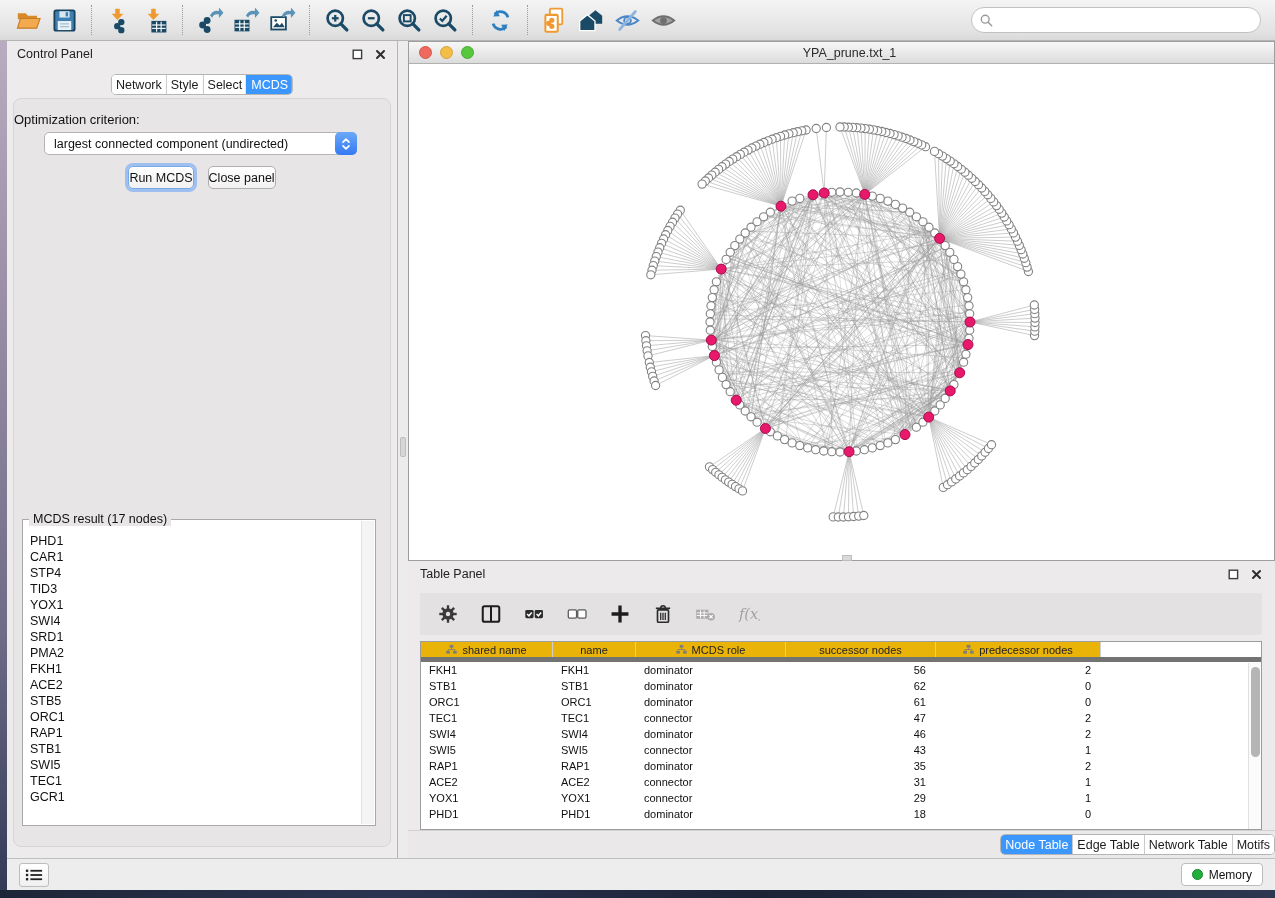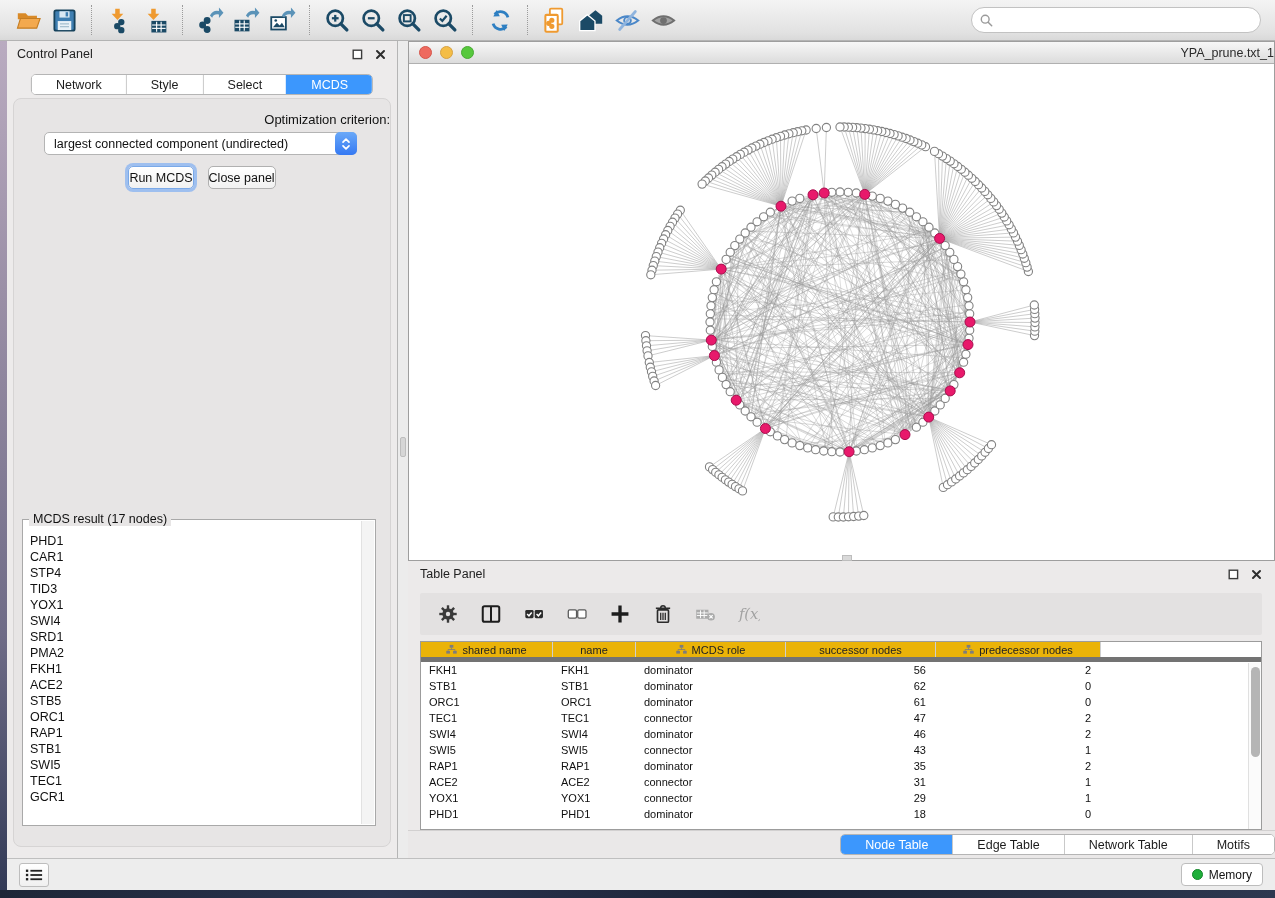--- a/index.html
+++ b/index.html
@@ -30,28 +30,28 @@
   .control-panel { position:absolute; left:7px; top:41px; width:391px; height:817px;
                    background:#edebeb; border-right:1px solid #b5b5b5; }
   .panel-head { position:absolute; left:0; top:0; right:0; height:26px; display:flex; align-items:center; padding:0 10px; }
   .panel-title { font-size:12.5px; color:#222; }
   .panel-head .ph-sp { flex:1; }
   .mini-ic { width:14px; height:14px; display:flex; align-items:center; justify-content:center; margin-left:9px; }
   .mini-ic svg { width:11px; height:11px; }
 
   .seg-tabs { position:absolute; top:33px; left:50%; transform:translateX(-50%); display:flex;
               border:1px solid #b5b5b5; border-radius:5px; overflow:hidden; background:#fff; height:21px; }
-  .seg-tab { padding:0 24px; font-size:12.5px; display:flex; align-items:center; background:#fff;
+  .seg-tab { padding:0 4px; font-size:12.5px; display:flex; align-items:center; background:#fff;
              border-left:1px solid #c9c9c9; color:#1c1c1c; white-space:nowrap; }
   .seg-tab:first-child { border-left:none; }
   .seg-tab.selected { background:#3c97fd; color:#fff; border-left-color:#3c97fd; }
 
   .cp-inner { position:absolute; left:6px; right:6px; top:57px; bottom:11px;
               background:#e7e5e5; border:1px solid #d6d4d4; border-radius:8px; }
-  .opt-label { position:absolute; top:13px; left:0; right:0; text-align:right; font-size:13px; color:#111; }
+  .opt-label { position:absolute; top:13px; left:0; right:0; text-align:left; font-size:13px; color:#111; }
   .select-box { position:absolute; left:30px; right:33px; top:33px; height:23px; background:#fff;
                 border:1px solid #b4b4b4; border-radius:5px; display:flex; align-items:center; }
   .select-text { flex:1; font-size:12.5px; padding-left:9px; color:#111; white-space:nowrap; }
   .select-cap { width:22px; height:23px; margin:-1px; border-radius:5px;
                 background:linear-gradient(180deg,#6aa9f8,#3579f3); display:flex; align-items:center; justify-content:center; }
   .select-cap svg { width:10px; height:14px; }
   .btn-row { position:absolute; top:67px; left:0; right:0; display:flex; justify-content:center; gap:14px; }
   .push-btn { height:23px; padding:0 0; font-size:12.5px; display:flex; align-items:center;
               background:linear-gradient(180deg,#ffffff,#f1f1f1); border:1px solid #b0b0b0; border-radius:5px; color:#111; }
   .push-btn.focused { box-shadow:0 0 0 3px rgba(110,165,245,.6); border-color:#7aa9e8; }
@@ -71,21 +71,21 @@
   
   .net-window { position:absolute; left:408px; top:41px; width:867px; height:520px;
                 border:1px solid #9e9e9e; background:#fff; }
   .net-titlebar { position:absolute; left:0; top:0; right:0; height:22px;
                   background:linear-gradient(180deg,#f7f7f7,#dcdcdc); border-bottom:1px solid #b0b0b0;
                   display:flex; align-items:center; }
   .tl-dot { width:13px; height:13px; border-radius:50%; margin-left:8px; }
   .tl-red   { background:#ee6a5f; border:1px solid #d5554a; margin-left:10px; }
   .tl-yellow{ background:#f4bd46; border:1px solid #d6a243; }
   .tl-green { background:#57c83d; border:1px solid #48ab34; }
-  .net-title { position:absolute; left:16px; right:0; text-align:right; font-size:12.5px; color:#2b2b2b; }
+  .net-title { position:absolute; left:16px; right:0; text-align:center; font-size:12.5px; color:#2b2b2b; }
   .net-canvas { position:absolute; left:0; top:22px; right:0; bottom:0; background:#fff; overflow:hidden; }
   .h-grip { position:absolute; left:50%; bottom:-1px; width:10px; height:6px; background:#d9d9d9; border:1px solid #bdbdbd; }
 
   
   .table-panel { position:absolute; left:408px; top:561px; width:867px; height:297px; background:#eceaea; }
   .tp-head { position:absolute; left:0; top:0; right:0; height:26px; display:flex; align-items:center; padding:0 12px; }
   .tp-toolbar { position:absolute; left:12px; right:13px; top:32px; height:42px; background:#e3e1e1;
                 border-radius:2px; display:flex; align-items:center; gap:19px; padding-left:16px; }
   .tp-toolbar .tt-btn { width:24px; height:24px; display:flex; align-items:center; justify-content:center; }
   .tt-btn svg { width:22px; height:22px; }

